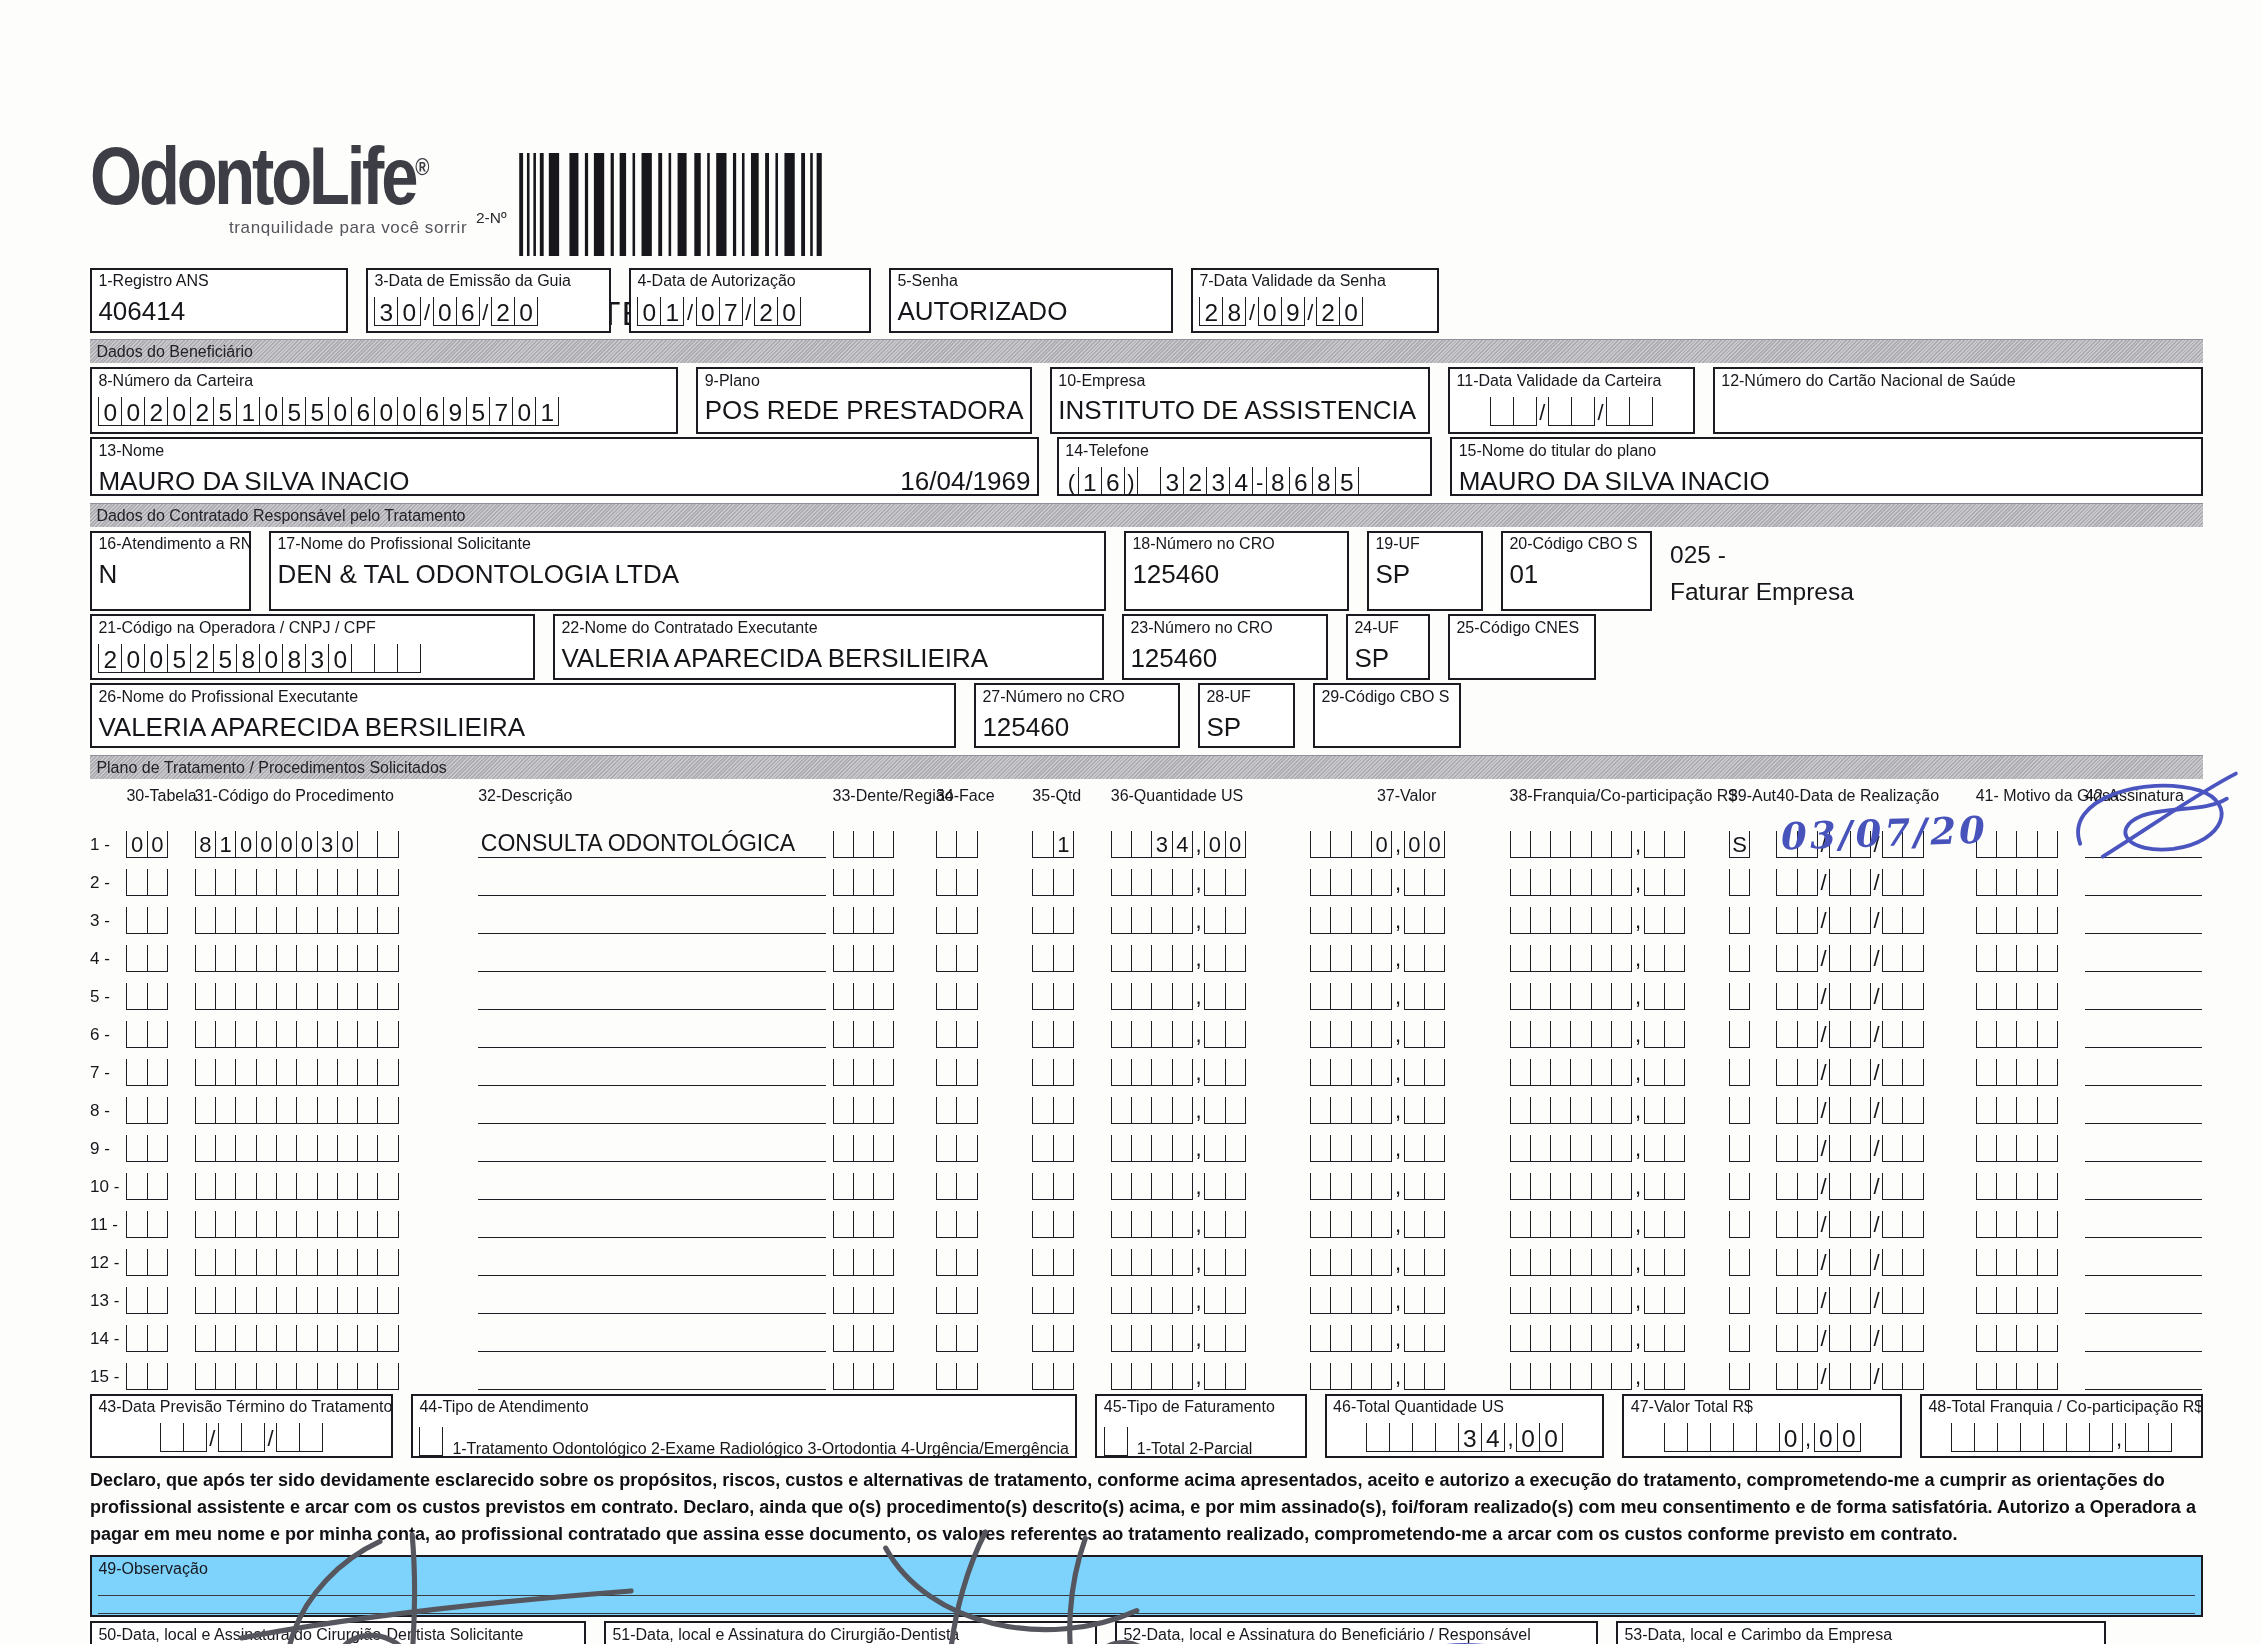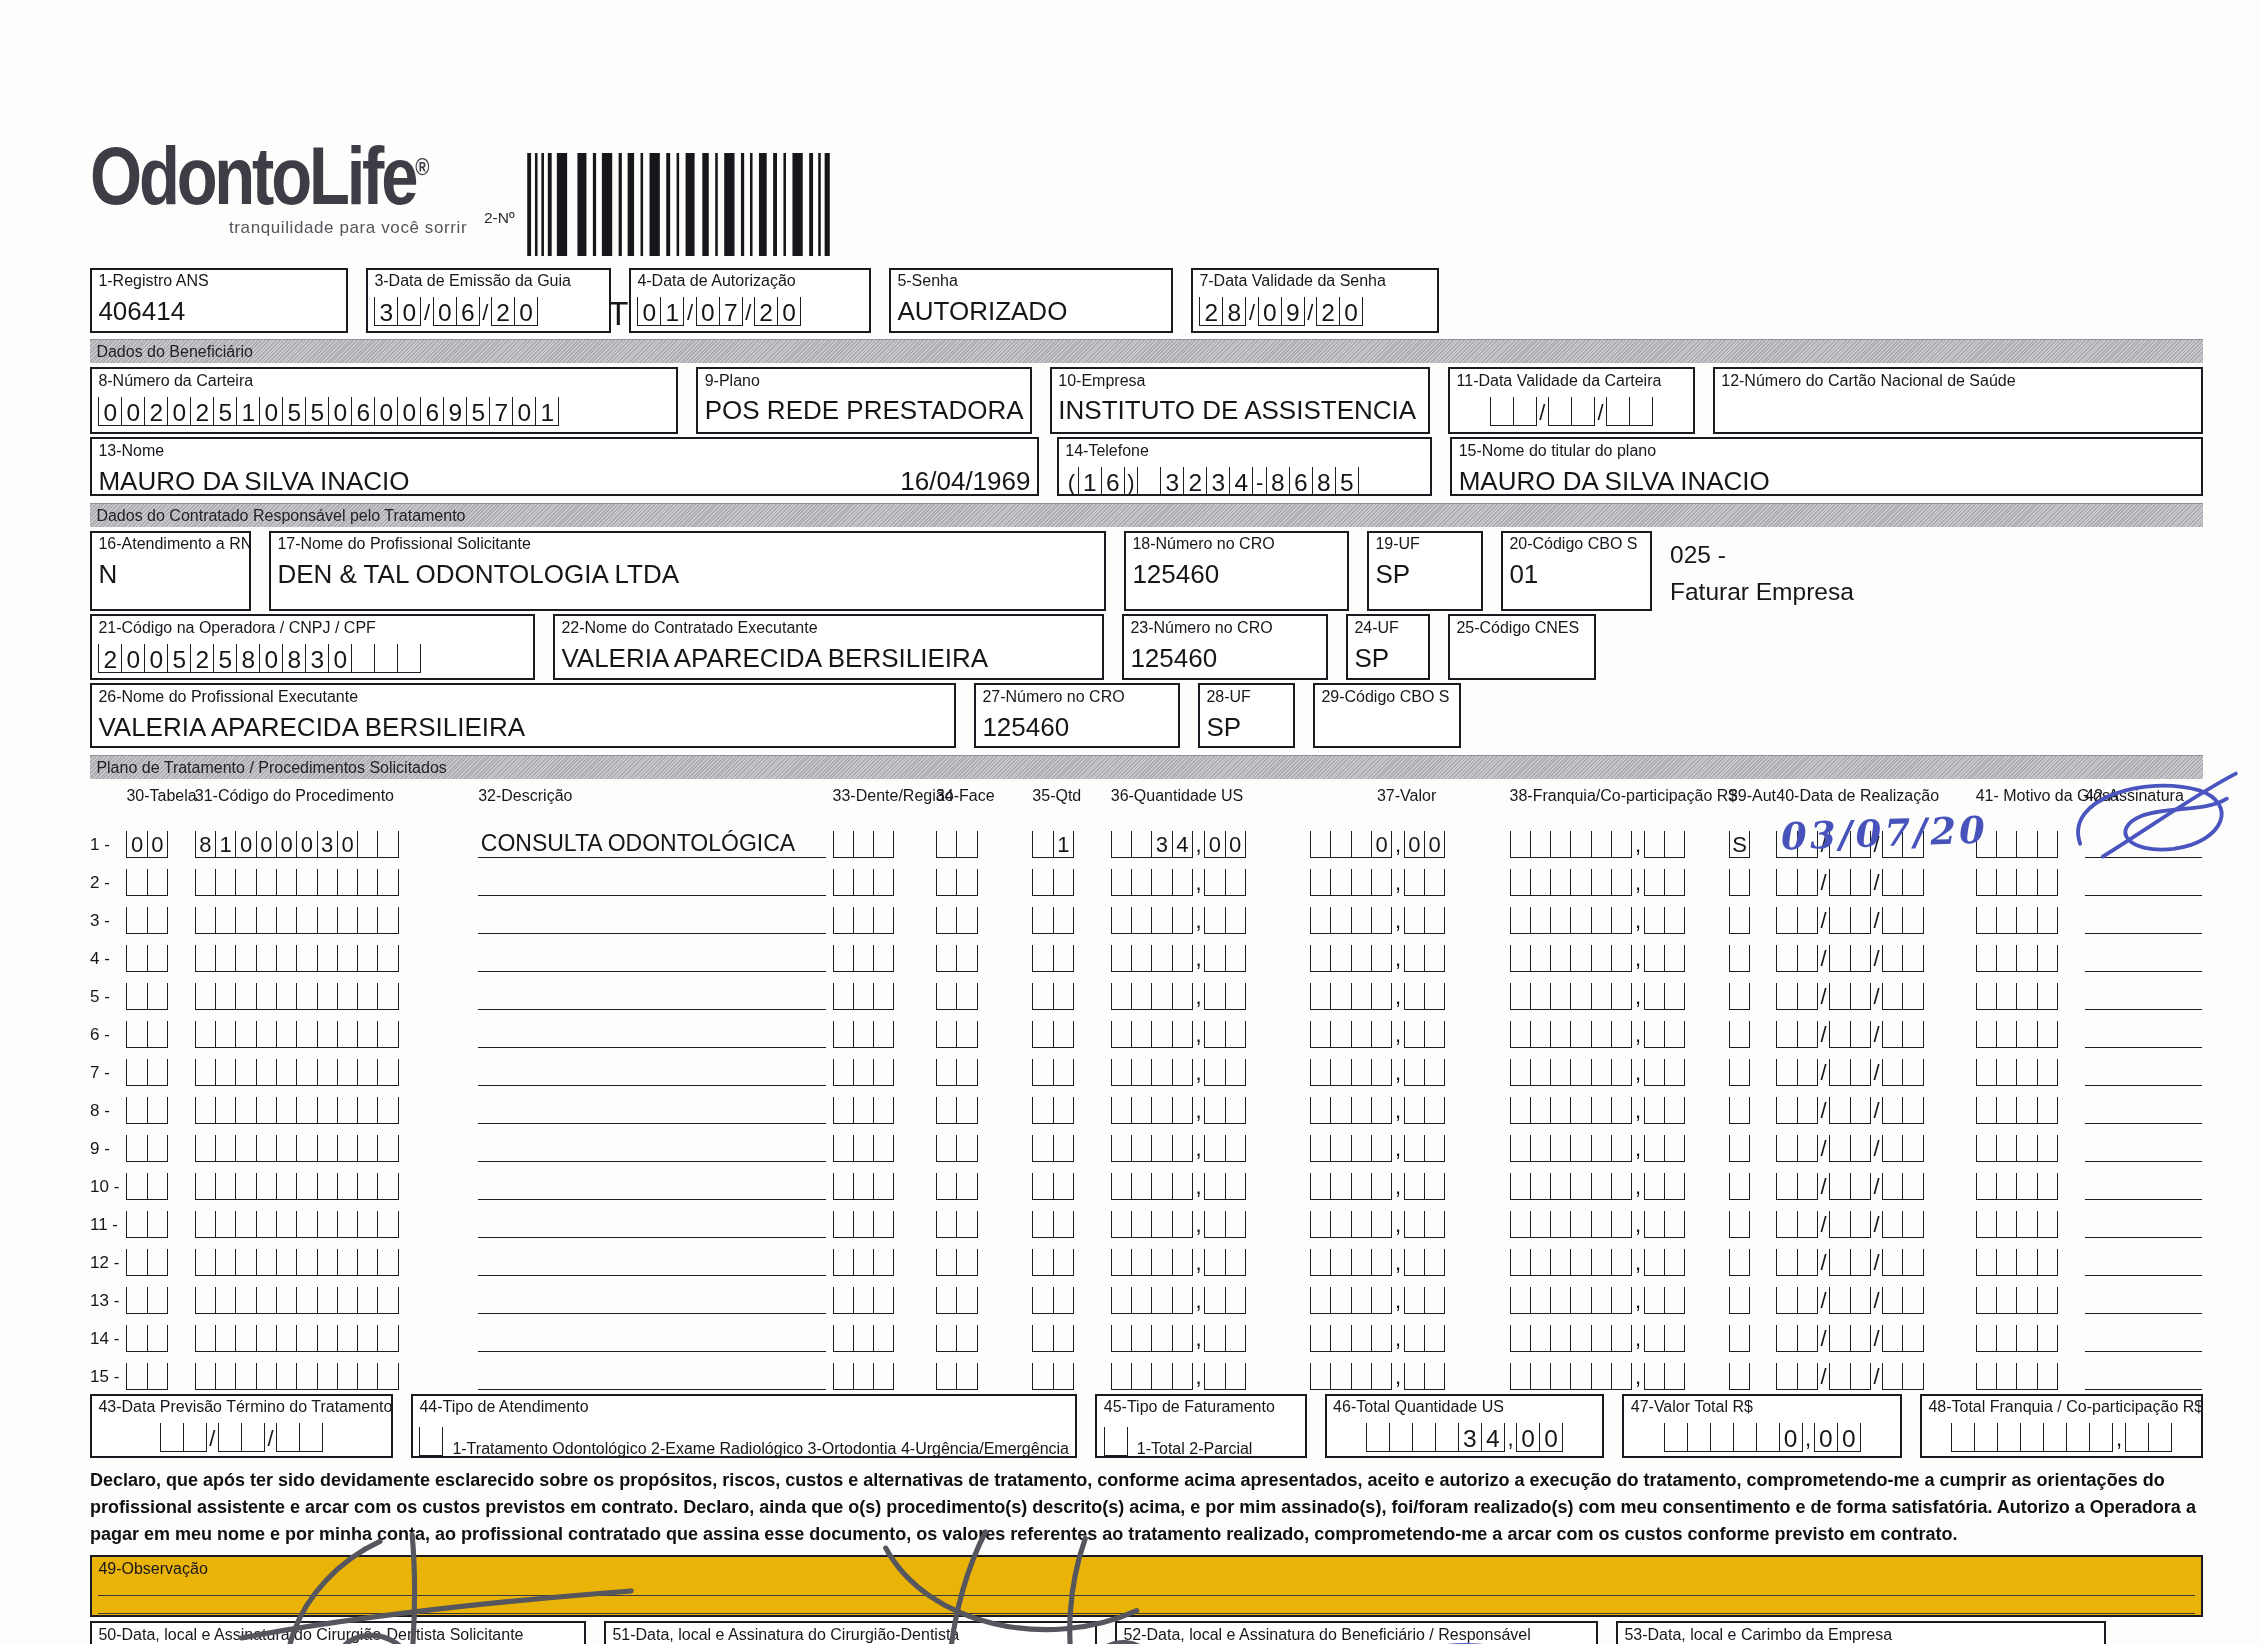--- a/index.html
+++ b/index.html
@@ -1,20 +1,20 @@
 <!DOCTYPE html>
 <html style="font-size:10.3px"><head>
 <meta charset="utf-8">
 <style>
   html,body{margin:0;padding:0;background:#e8e8e8;}
   .page{position:relative;width:2261px;height:1644px;background:#fdfdfc;font-family:"Liberation Sans",sans-serif;color:#16161a;overflow:hidden;}
   .content{position:absolute;left:90px;top:145px;width:2113px;}
 
   
-  .header-row{display:flex;align-items:flex-start;gap:12px;height:119px;}
+  .header-row{display:flex;align-items:flex-start;gap:4px;height:119px;}
   .logo-block{width:425px;}
   .logo-text{font-weight:bold;font-size:67px;letter-spacing:-3.2px;color:#3d3d45;transform:scaleY(1.22);transform-origin:left bottom;white-space:nowrap;}
   .logo-text .reg{font-size:19.3px;vertical-align:super;letter-spacing:0;}
   .tagline{font-size:17px;color:#54545c;margin:-3.9px 0 0 139px;letter-spacing:0.6px;}
   .doc-title{flex:1;text-align:center;padding-top:53px;font-size:30px;letter-spacing:0.6px;color:#1b1b20;white-space:nowrap;}
   .barcode-block{position:relative;width:335px;padding-top:7.7px;}
   .bc-label{position:absolute;left:-43px;top:64px;font-size:15.5px;color:#2a2a30;}
   .bc-number{text-align:center;font-size:30px;margin-top:6px;letter-spacing:1.9px;}
   .bc-sub{text-align:center;font-size:33px;letter-spacing:1.3px;margin-top:-2.6px;}
 
@@ -51,21 +51,21 @@
 
   
   .opts{font-size:16px;margin-left:9px;white-space:nowrap;}
   .chkrow{display:flex;align-items:flex-end;margin-top:10.3px;}
 
   
   .decl{margin-top:9px;font-size:18px;font-weight:bold;line-height:1.5;color:#101014;text-align:left;}
 
   
   .bottom{position:relative;}
-  .obsbox{position:relative;border:2.6px solid #1a1a20;background:#eab308;margin-top:7.7px;height:62px;padding:2.6px 6.4px;box-sizing:border-box;}
+  .obsbox{position:relative;border:2.6px solid #1a1a20;background:#7dd3fc;margin-top:7.7px;height:62px;padding:2.6px 6.4px;box-sizing:border-box;}
   .obsline{border-bottom:1.3px solid #3a3a40;margin-top:17px;}
   .sigbox{height:62px;overflow:visible;}
   .hand{position:absolute;font-family:"DejaVu Serif",serif;font-style:italic;font-weight:bold;color:#4752bb;font-size:35px;letter-spacing:3.2px;transform:rotate(-2deg);white-space:nowrap;pointer-events:none;}
   .sig-svg{position:absolute;pointer-events:none;}
 </style>
 </head>
 <body>
 
 <div class="page">
   <div class="content">

